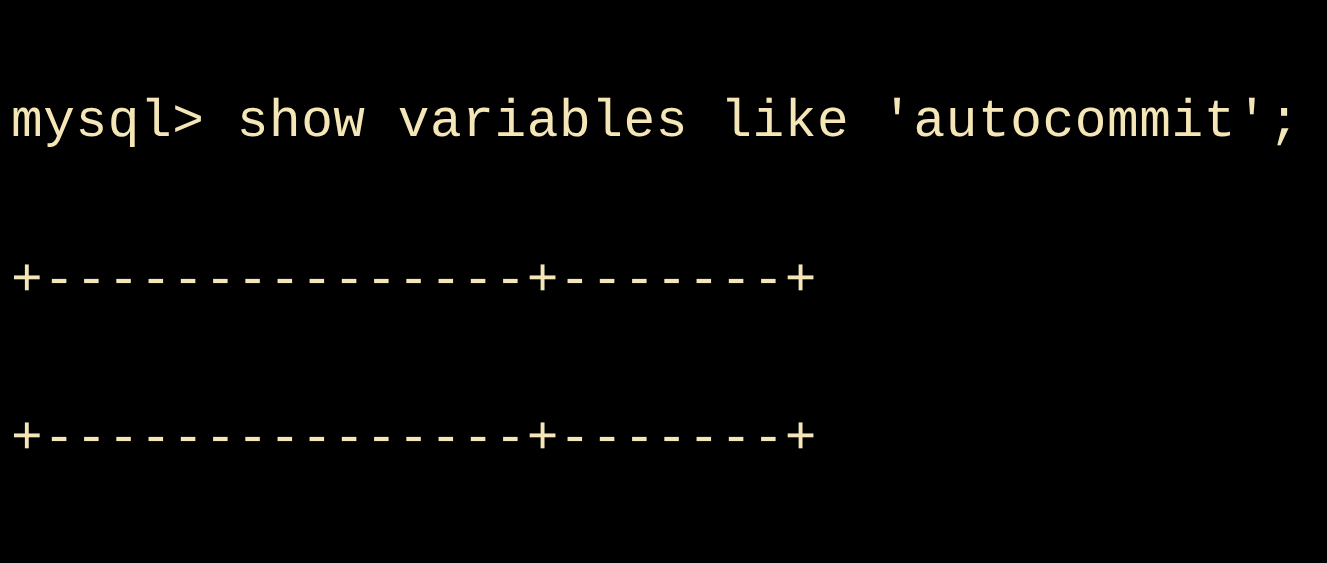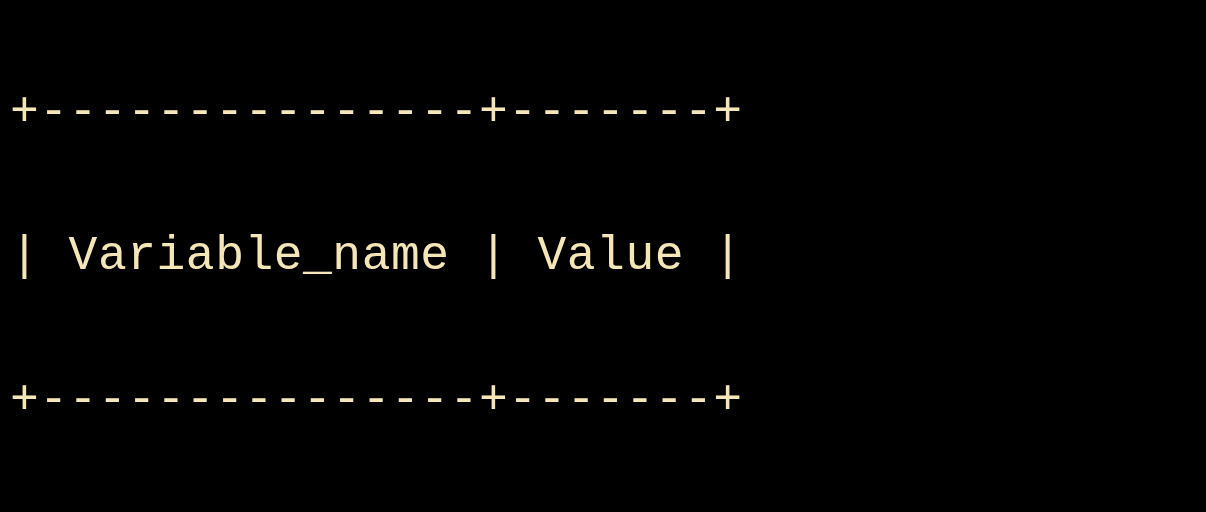--- a/index.html
+++ b/index.html
@@ -21,19 +21,19 @@
       font-weight: 500;
     }
     .line {
       display: block;
     }
   </style>
 </head>
 <body>
 
 <div class="terminal-output">
+<span class="line"><span>mysql&gt; </span><span>show variables like 'autocommit';</span></span>
 <span class="line">+---------------+-------+</span>
-<span class="line">| Variable_name | Value |</span>
 <span class="line">+---------------+-------+</span>
 
 
 
 </div>
 
 </body></html>

